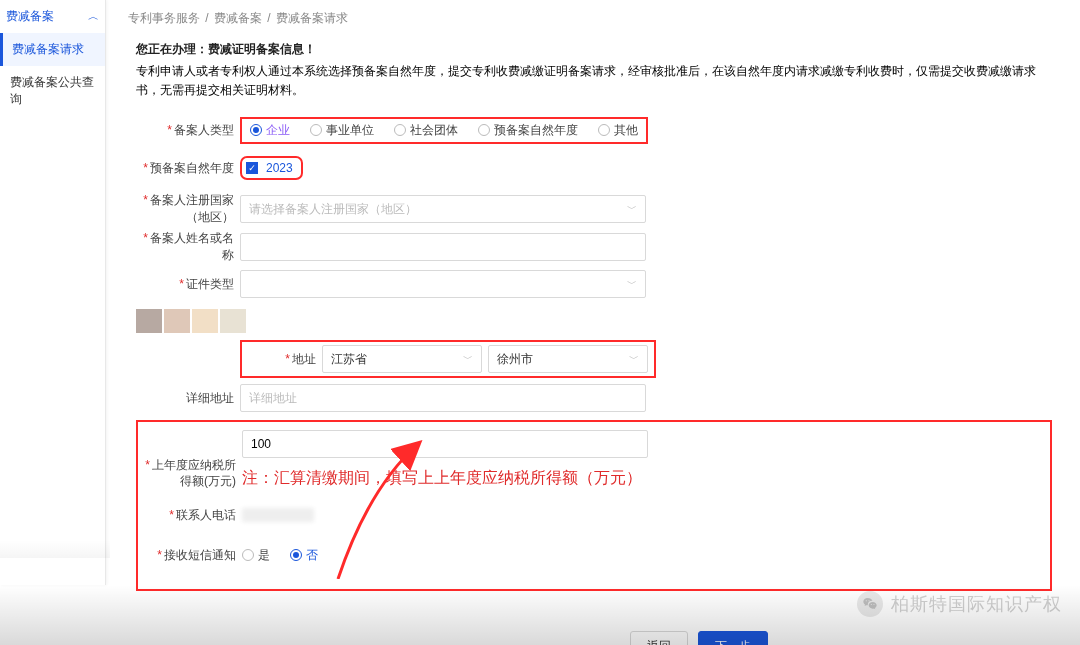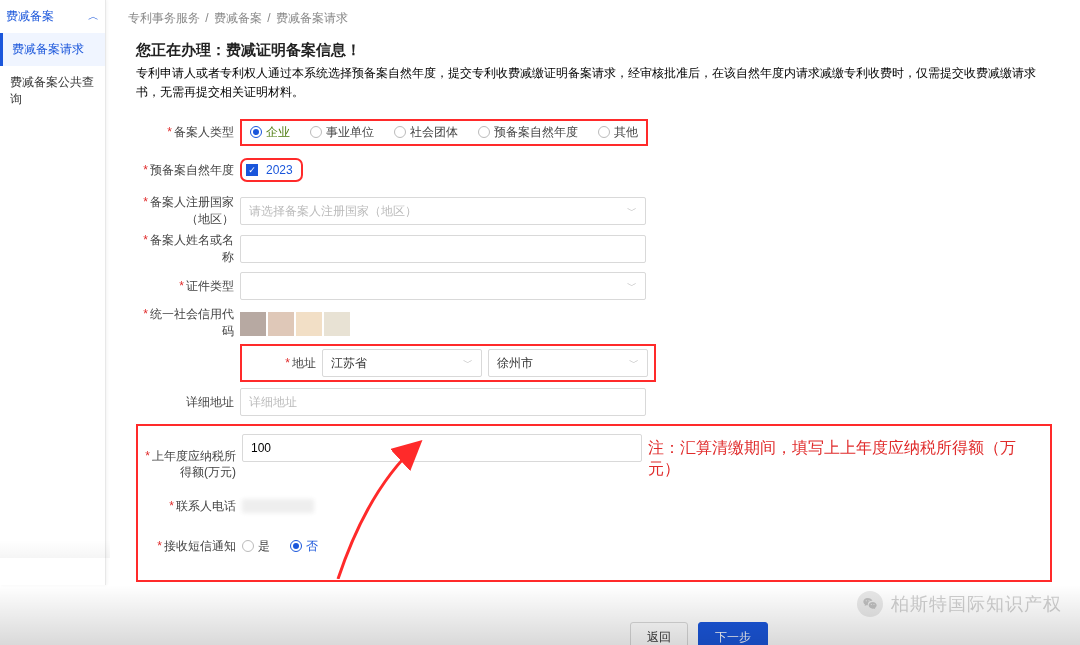--- a/index.html
+++ b/index.html
@@ -7,21 +7,21 @@
 .container { display: flex; height: 585px; }
 .sidebar { width: 106px; background: #fff; border-right: 1px solid #e8e8e8; box-shadow: 1px 0 3px rgba(0,0,0,0.05); }
 .sidebar-header { padding: 8px 6px; color: #1a56db; font-size: 12px; display: flex; align-items: center; justify-content: space-between; }
 .sidebar-header .chev { color: #1a56db; font-size: 11px; }
 .sidebar-item { padding: 8px 10px; font-size: 12px; color: #333; cursor: pointer; }
 .sidebar-item.active { background: #f0f5ff; border-left: 3px solid #1a56db; color: #1a56db; font-weight: 500; padding-left: 9px; }
 .main { flex: 1; padding: 0 0 0 2px; position: relative; }
 .breadcrumb { padding: 10px 18px; color: #888; font-size: 12px; }
 .breadcrumb span { margin: 0 2px; }
 .form-area { padding: 4px 28px 0 28px; }
-.notice-title { font-weight: bold; font-size: 15px; color: #222; margin-bottom: 4px; }
+.notice-title { font-weight: bold; font-size: 12px; color: #222; margin-bottom: 4px; }
 .notice-warn { color: #000000; font-size: 12px; line-height: 1.6; margin-bottom: 14px; }
 .form-row { display: flex; align-items: center; min-height: 32px; margin-bottom: 4px; }
 .label { width: 104px; min-width: 104px; text-align: right; font-size: 12px; color: #444; padding-right: 6px; }
 .label .req { color: #e02b2b; margin-right: 2px; }
 .field { flex: 1; display: flex; align-items: center; gap: 6px; }
 .radio-group { display: flex; align-items: center; gap: 20px; padding: 2px 6px; }
 .radio-opt, .check-opt { display: flex; align-items: center; gap: 4px; font-size: 12px; color: #444; }
 .radio { width: 12px; height: 12px; border: 1px solid #bbb; border-radius: 50%; display: inline-flex; align-items: center; justify-content: center; cursor: pointer; }
 .radio.checked { border-color: #1a56db; }
 .radio.checked::after { content: ""; width: 6px; height: 6px; background: #1a56db; border-radius: 50%; }
@@ -83,21 +83,21 @@
       <div class="notice-title">您正在办理：费减证明备案信息！</div>
       <div class="notice-warn">专利申请人或者专利权人通过本系统选择预备案自然年度，提交专利收费减缴证明备案请求，经审核批准后，在该自然年度内请求减缴专利收费时，仅需提交收费减缴请求书，无需再提交相关证明材料。</div>
 
       <div class="form-row">
         <div class="label"><span class="req">*</span><span>备案人类型</span></div>
         <div class="field">
           <div class="red-box1">
             <div class="radio-group">
               <label class="radio-opt">
                   <span class="radio checked"></span>
-                  <span style="color:#4d7c0f">企业</span>
+                  <span style="color:#8b5cf6">企业</span>
                 </label>
               <label class="radio-opt">
                   <span class="radio"></span>
                   <span>事业单位</span>
                 </label>
               <label class="radio-opt">
                   <span class="radio"></span>
                   <span>社会团体</span>
                 </label>
               <label class="radio-opt">
@@ -146,21 +146,20 @@
         <div class="label"><span class="req">*</span><span>证件类型</span></div>
         <div class="field">
           <div class="select w-full placeholder">
             <span></span>
               <span class="caret">﹀</span>
           </div>
         </div>
       </div>
 
       <div class="form-row">
-        <div class="label"><span class="req">*</span><span>统一社会信用代码</span></div>
         <div class="field">
           <div class="code-block">
             <span class="cb1"></span>
               <span class="cb2"></span>
               <span class="cb3"></span>
               <span class="cb4"></span>
           </div>
         </div>
       </div>
 
@@ -183,21 +182,21 @@
       <div class="form-row" style="margin-top:4px;">
         <div class="label"><span>详细地址</span></div>
         <div class="field">
             <input class="input" placeholder="详细地址" style="">
           </div>
       </div>
 
       <div class="red-box-bottom">
         <div class="form-row" style="align-items:flex-end;">
           <div class="label" style="line-height:1.3; padding-top:4px;"><span class="req">*</span><span>上年度应纳税所得额(万元)</span></div>
-          <div class="field" style="flex-direction:row; align-items:flex-start;">
+          <div class="field" style="flex-direction:column; align-items:flex-start;">
             <input class="input" value="100" style="">
             <div class="hint-red">注：汇算清缴期间，填写上上年度应纳税所得额（万元）</div>
           </div>
         </div>
         <div class="form-row" style="margin-top:10px;">
           <div class="label"><span class="req">*</span><span>联系人电话</span></div>
           <div class="field">
               <span class="phone-blur"></span>
             </div>
         </div>

